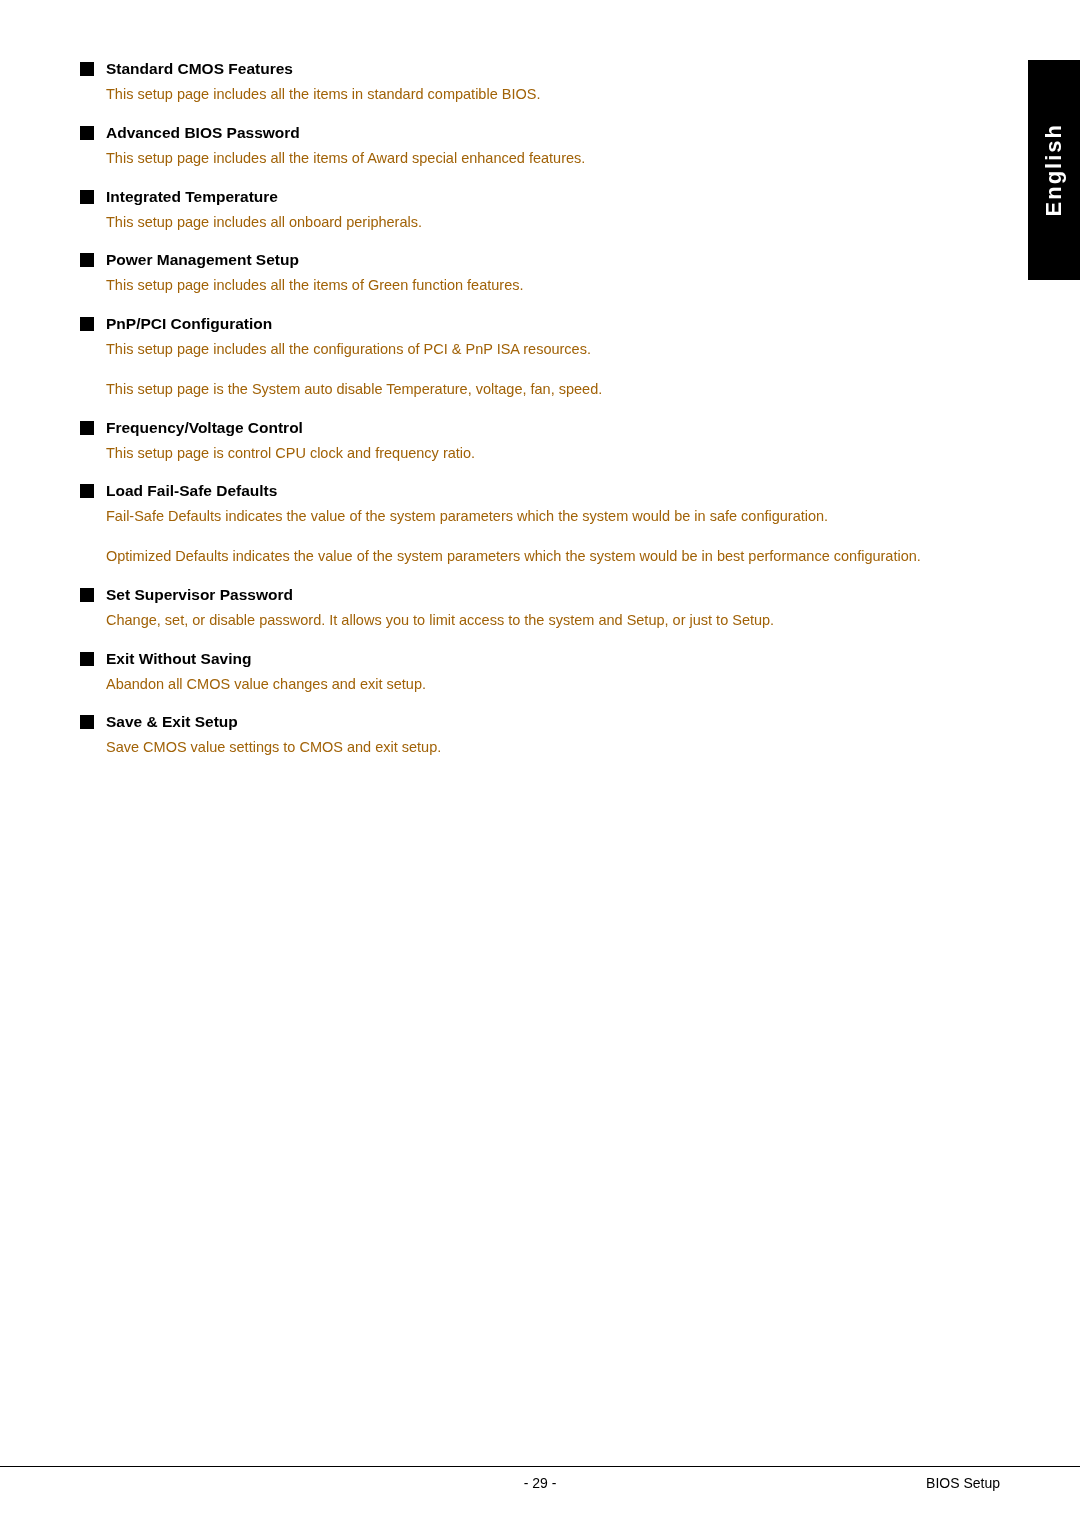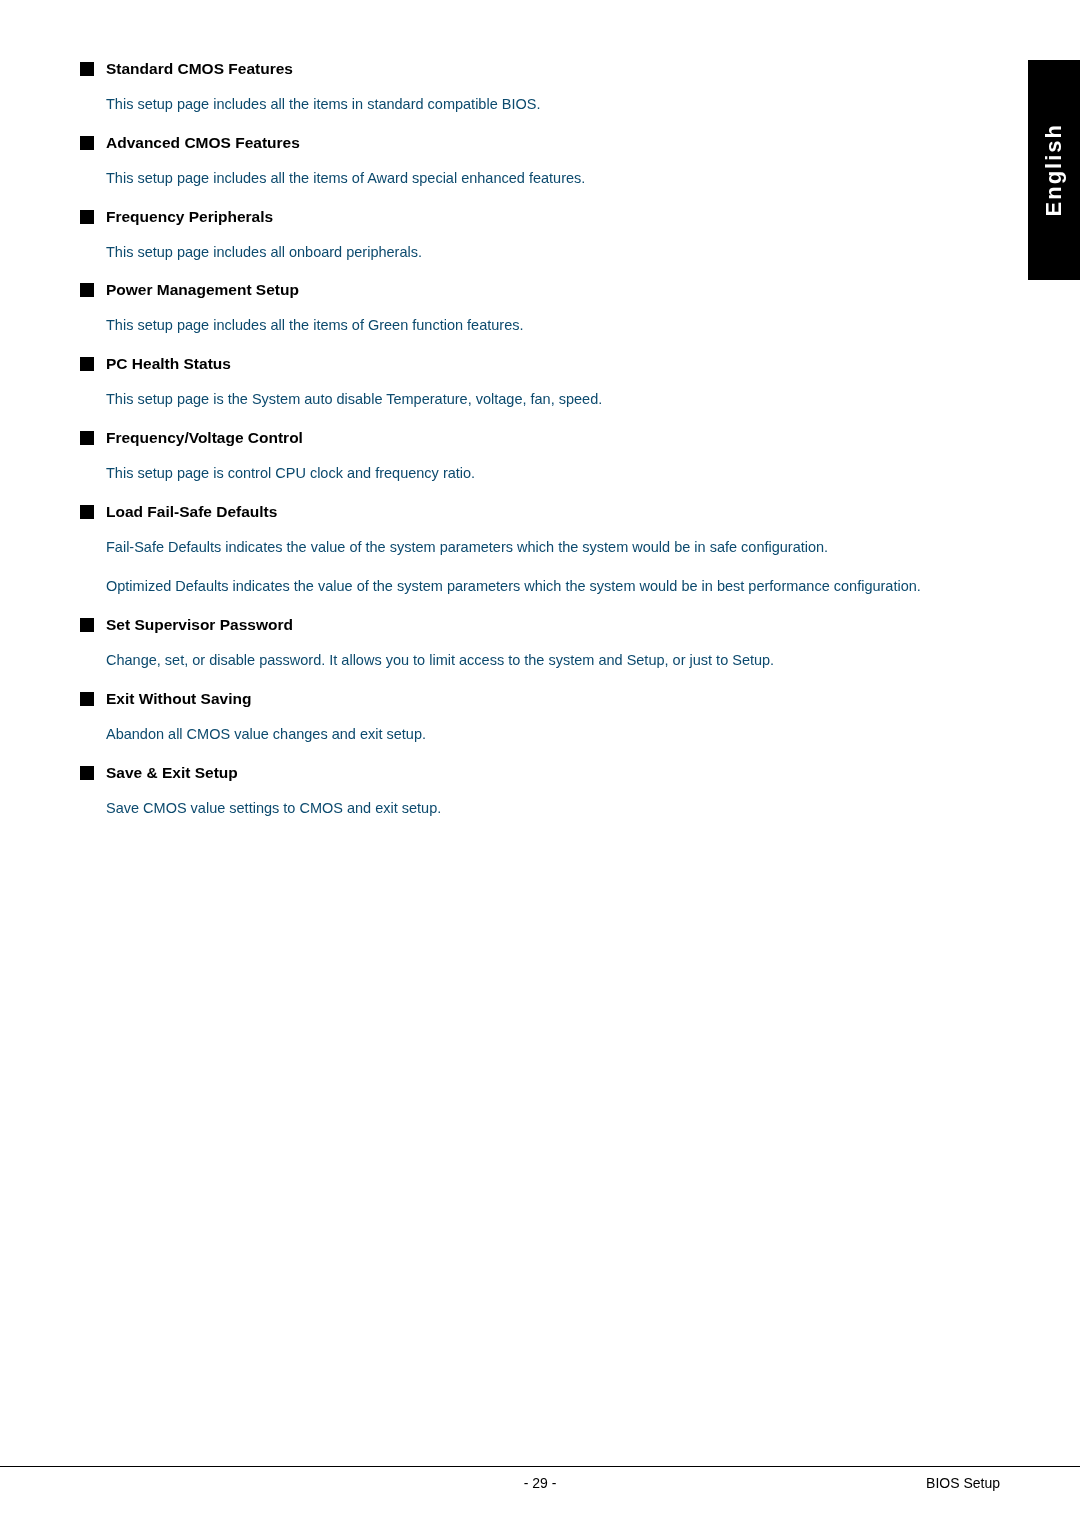--- a/index.html
+++ b/index.html
@@ -79,23 +79,23 @@
 
     .section-title {
       font-size: 15.5px;
       font-weight: bold;
       color: #000000;
     }
 
     .section-desc {
       margin-left: 26px;
       font-size: 14.5px;
-      color: #0c4a6e;
+      color: #a16207;
       line-height: 1.5;
-      margin-top: 16px;
+      margin-top: 6px;
     }
 
     .footer {
       position: absolute;
       bottom: 30px;
       left: 0;
       right: 0;
       border-top: 1px solid #000;
       display: flex;
       justify-content: space-between;
@@ -124,43 +124,46 @@
   <div class="section">
         <div class="section-header">
           <span class="bullet"></span>
           <span class="section-title">Standard CMOS Features</span>
         </div>
         <div class="section-desc">This setup page includes all the items in standard compatible BIOS.</div>
       </div>
       <div class="section">
         <div class="section-header">
           <span class="bullet"></span>
-          <span class="section-title">Advanced CMOS Features</span>
+          <span class="section-title">Advanced BIOS Password</span>
         </div>
         <div class="section-desc">This setup page includes all the items of Award special enhanced features.</div>
       </div>
       <div class="section">
         <div class="section-header">
           <span class="bullet"></span>
-          <span class="section-title">Frequency Peripherals</span>
+          <span class="section-title">Integrated Temperature</span>
         </div>
         <div class="section-desc">This setup page includes all onboard peripherals.</div>
       </div>
       <div class="section">
         <div class="section-header">
           <span class="bullet"></span>
           <span class="section-title">Power Management Setup</span>
         </div>
         <div class="section-desc">This setup page includes all the items of Green function features.</div>
       </div>
       <div class="section">
         <div class="section-header">
           <span class="bullet"></span>
-          <span class="section-title">PC Health Status</span>
-        </div>
+          <span class="section-title">PnP/PCI Configuration</span>
+        </div>
+        <div class="section-desc">This setup page includes all the configurations of PCI &amp; PnP ISA resources.</div>
+      </div>
+      <div class="section">
         <div class="section-desc">This setup page is the System auto disable Temperature, voltage, fan, speed.</div>
       </div>
       <div class="section">
         <div class="section-header">
           <span class="bullet"></span>
           <span class="section-title">Frequency/Voltage Control</span>
         </div>
         <div class="section-desc">This setup page is control CPU clock and frequency ratio.</div>
       </div>
       <div class="section">

